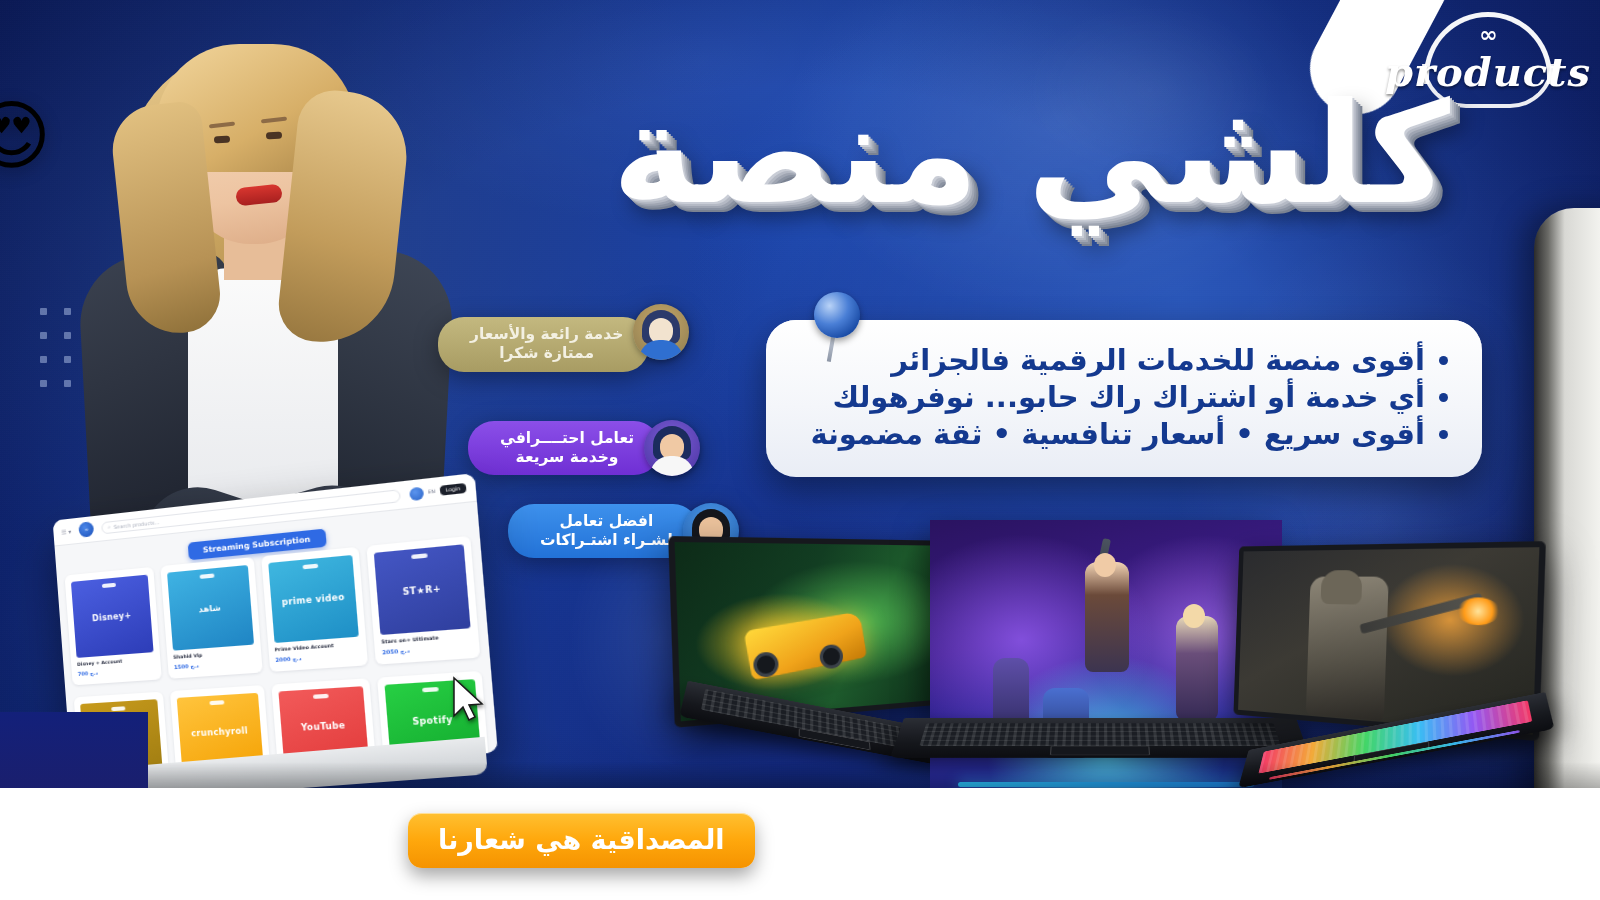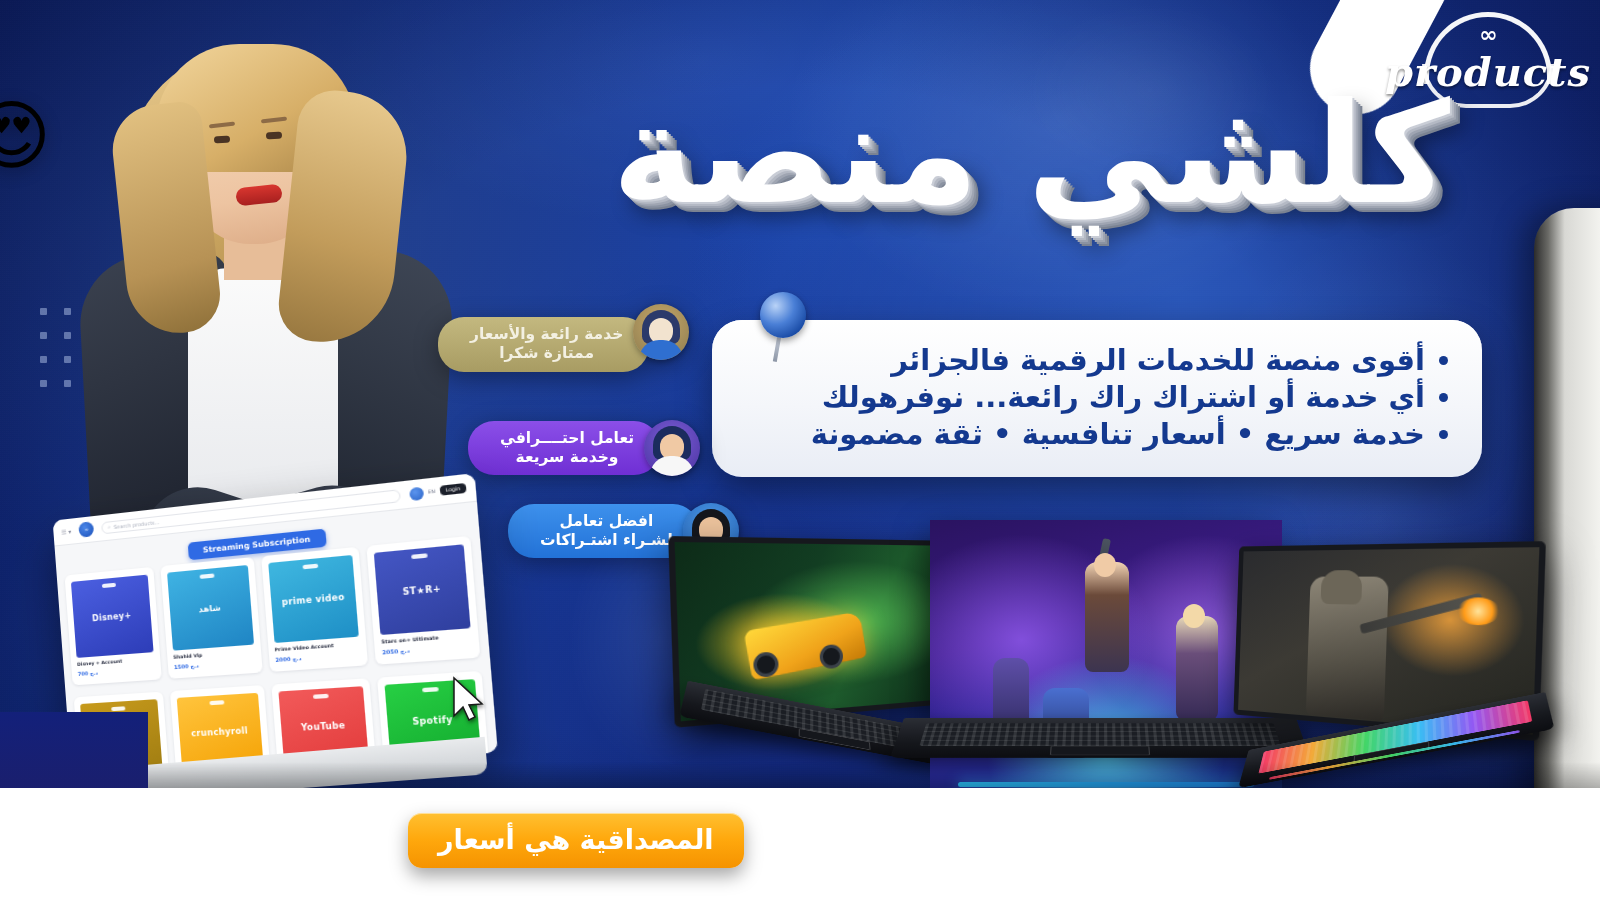--- a/index.html
+++ b/index.html
@@ -139,21 +139,21 @@
     white-space:nowrap;
     text-shadow:
       2px 2px 0 #c9cdd6, 4px 4px 0 #b4b9c4, 6px 6px 0 #9fa5b2,
       8px 8px 0 #8b93a2, 10px 10px 0 #7b8392,
       12px 14px 22px rgba(0,0,0,.45);
   }
 
   
   .bullets{
     position:absolute;right:118px;top:320px;
-    width:770px;
+    width:716px;
     background:linear-gradient(180deg,#ffffff 0%,#f4f6fa 55%,#e9edf5 100%);
     border-radius:30px;
     padding:22px 34px 24px 34px;
     box-shadow:0 14px 34px rgba(0,0,0,.38), inset 0 1px 0 rgba(255,255,255,.9);
     direction:rtl;
   }
   .bullets ul{list-style:none;margin:0;padding:0;}
   .bullets li{
     display:flex;align-items:center;gap:14px;
     justify-content:flex-start;
@@ -604,25 +604,25 @@
       <div class="needle"></div>
         <div class="head"></div>
     </div>
     <ul>
       <li>
         <span class="dot"></span>
         <span class="txt">أقوى منصة للخدمات الرقمية فالجزائر</span>
       </li>
       <li>
         <span class="dot"></span>
-        <span class="txt">أي خدمة أو اشتراك راك رائعة... نوفرهولك</span>
+        <span class="txt">أي خدمة أو اشتراك راك حابو... نوفرهولك</span>
       </li>
       <li>
         <span class="dot"></span>
-        <span class="txt">خدمة سريع • أسعار تنافسية • ثقة مضمونة</span>
+        <span class="txt">أقوى سريع • أسعار تنافسية • ثقة مضمونة</span>
       </li>
     </ul>
   </div>
 
   <div class="badge" id="badge-1">
     <div class="av">
       <div class="face">
         <div class="hair" style="background:#2b3a6b"></div>
         <div class="skin" style="background:#f2e3cf"></div>
         <div class="body" style="background:#2f6fd0"></div>
@@ -798,15 +798,15 @@
       <div class="kb rgb"></div>
         <div class="tp"></div>
       <div class="lp-glowstrip"></div>
     </div>
   </div>
 
   <div class="band-shadow"></div>
   <div class="bottom-band-left"></div>
   <div class="bottom-band"></div>
 
-  <div class="slogan">المصداقية هي أسعار</div>
+  <div class="slogan">المصداقية هي شعارنا</div>
 
 </div>
 
 </body></html>

